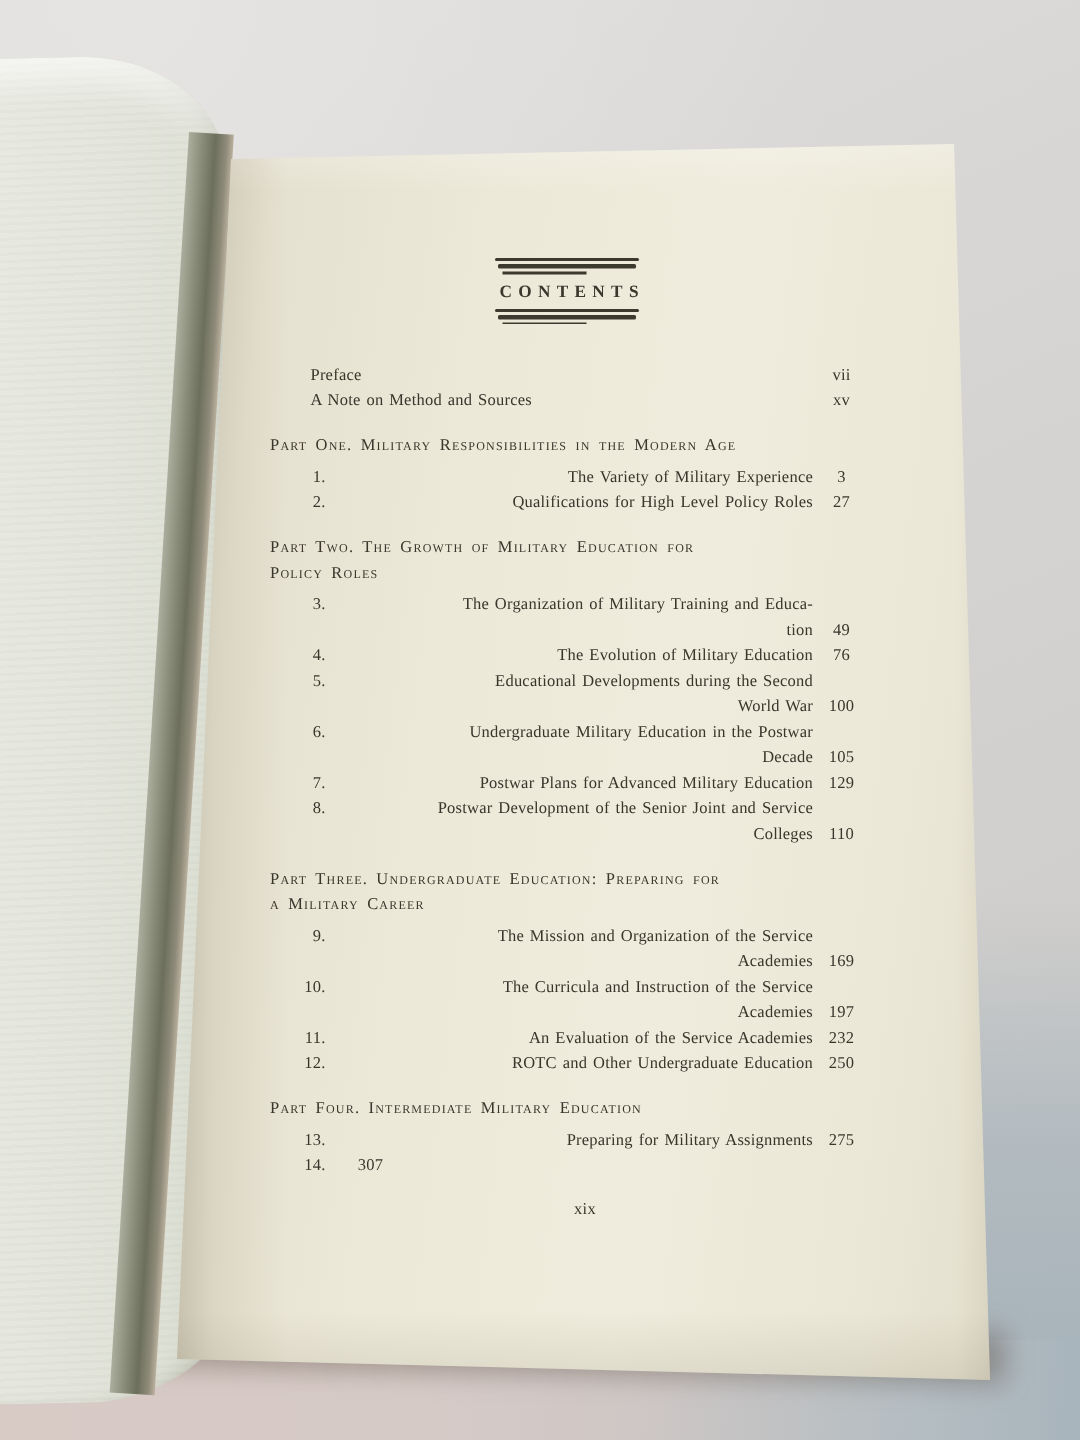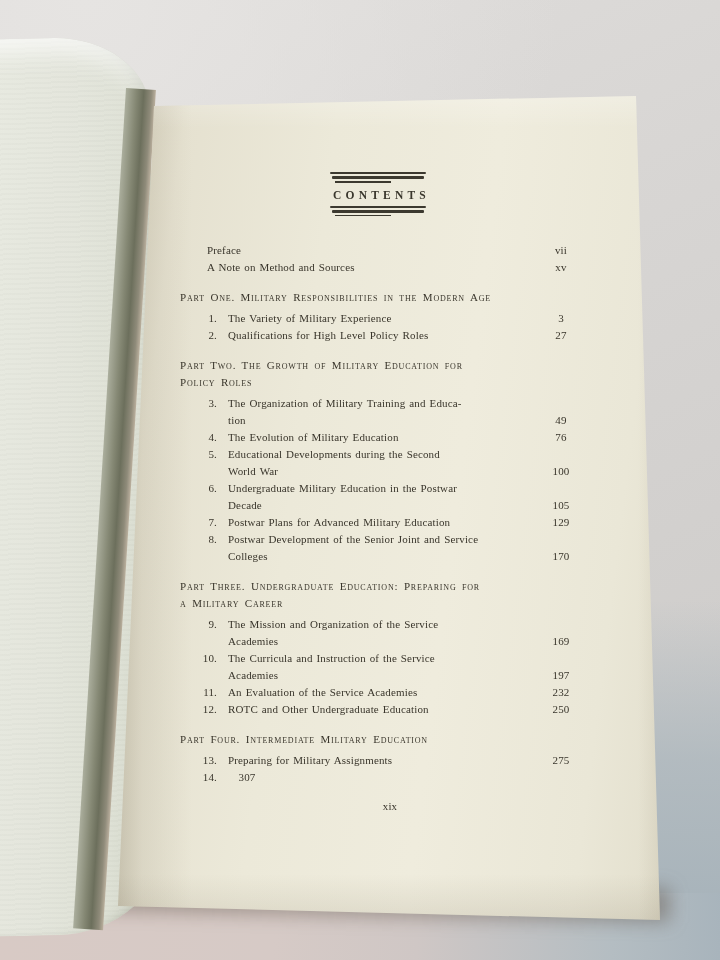--- a/index.html
+++ b/index.html
@@ -65,21 +65,21 @@
     font-size:11px;line-height:17px;letter-spacing:.15px;word-spacing:1px;color:#39352b;
   }
   .fm-row{display:flex;padding-left:29px;}
   .fm-label{flex:1;}
   .part-heading{
     margin:13px 0 4px 2px;font-variant:small-caps;letter-spacing:.8px;word-spacing:2px;
     white-space:pre-line;color:#3a362c;
   }
   .item{display:flex;}
   .num{flex:0 0 50px;text-align:right;padding-right:11px;box-sizing:border-box;}
-  .itext{flex:1;white-space:pre-line;}
+  .itext{flex:1;white-space:pre-line;text-align:right;}
   .pnum{flex:0 0 38px;text-align:center;align-self:flex-end;}
   .folio{margin-top:12px;text-align:center;padding-left:22px;}
 </style>
 </head>
 <body>
 
 <main class="scene">
   <div class="corner-blue"></div>
   <div class="table-surface"></div>
   <div class="book-shadow"></div>
@@ -152,21 +152,21 @@
       </div>
       <div class="item">
         <span class="num">7.</span>
         <span class="itext">Postwar Plans for Advanced Military Education</span>
         <span class="pnum">129</span>
       </div>
       <div class="item">
         <span class="num">8.</span>
         <span class="itext">Postwar Development of the Senior Joint and Service
 Colleges</span>
-        <span class="pnum">170</span>
+        <span class="pnum">110</span>
       </div>
 
       <div class="part-heading">Part Three. Undergraduate Education: Preparing for
 a Military Career</div>
       <div class="item">
         <span class="num">9.</span>
         <span class="itext">The Mission and Organization of the Service
 Academies</span>
         <span class="pnum">169</span>
       </div>

